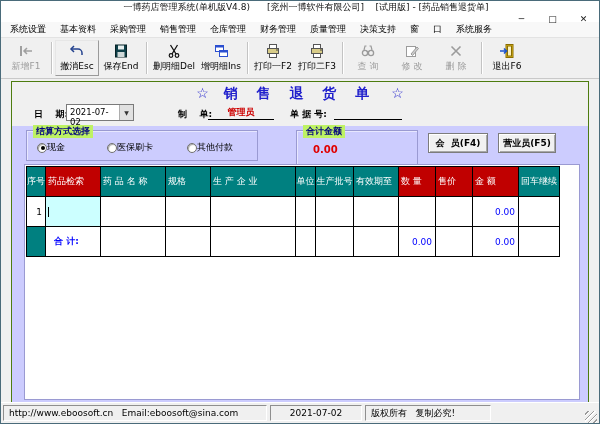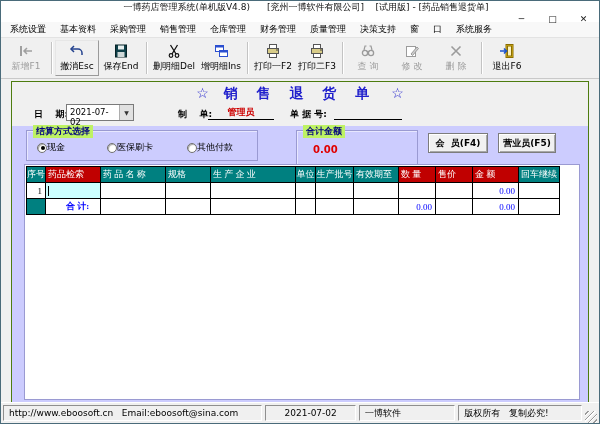--- a/index.html
+++ b/index.html
@@ -58,32 +58,32 @@
            border-radius:50%; background:#000; }
   .amount-value { position:absolute; left:16px; top:13px; color:#e00000; font-weight:bold; font-size:10px; }
   .push-btn { position:absolute; height:20px; background:#f1f1f1; border:1px solid #7c7c7c;
               box-shadow:inset 1px 1px 0 #ffffff, inset -1px -1px 0 #a8a8a8;
               text-align:center; line-height:18px; font-weight:bold; white-space:pre; }
 
   .form-main { position:absolute; left:12px; top:82px; width:556px; height:236px;
                background:#ffffff; border:1px solid #9a9ad2; }
 
   table.grid { border-collapse:collapse; table-layout:fixed; margin:1px 0 0 1px; font-size:9px; }
-  .grid th, .grid td { border:1px solid #000; height:16px; padding:0 2px; overflow:hidden;
-                       white-space:nowrap; font-weight:normal;font-family:Liberation Serif, serif; }
+  .grid th, .grid td { border:1px solid #000; height:30px; padding:0 2px; overflow:hidden;
+                       white-space:nowrap; font-weight:normal; }
   .grid th { background:#008080; color:#fff; text-align:left; }
   .grid th.red { background:#c00000; }
   .grid th.ctr { text-align:center; padding:0; }
   .grid td { background:#fff; }
   .grid td.rownum { text-align:right; padding-right:3px; }
   .grid td.focus { background:#ccffff; }
   .caret { display:inline-block; width:1px; height:10px; background:#000; vertical-align:middle; }
   .grid td.num { color:#0000ff; text-align:right; padding-right:3px; }
   .grid td.tealcell { background:#008080; }
-  .grid td.total-label { color:#0000ff; font-weight:bold; padding-left:20px; }
+  .grid td.total-label { color:#0000ff; font-weight:bold; padding-left:8px; }
 
   
   .statusbar { position:absolute; left:0; bottom:0; width:100%; height:21px; background:#f0f0f0;
                border-top:1px solid #ffffff; display:flex; align-items:center; padding:0 2px; gap:3px; }
   .sb-panel { height:16px; border:1px solid; border-color:#8f8f8f #ffffff #ffffff #8f8f8f;
               line-height:14px; padding:0 5px; white-space:pre; overflow:hidden; }
   .sb-1 { width:264px; }
   .sb-2 { width:92px; text-align:center; }
   .sb-3 { width:98px; }
   .sb-4 { width:126px; }
@@ -323,18 +323,17 @@
           <td></td>
         </tr>
       </tbody>
         </table>
     </div>
   </div>
 
   <div class="statusbar">
     <div class="sb-panel sb-1">http://www.eboosoft.cn   Email:eboosoft@sina.com</div>
     <div class="sb-panel sb-2">2021-07-02</div>
-    <div class="sb-panel sb-3">一博软件</div>
     <div class="sb-panel sb-4">版权所有   复制必究!</div>
     <div class="grip"></div>
   </div>
 
 </div>
 
 </body></html>

